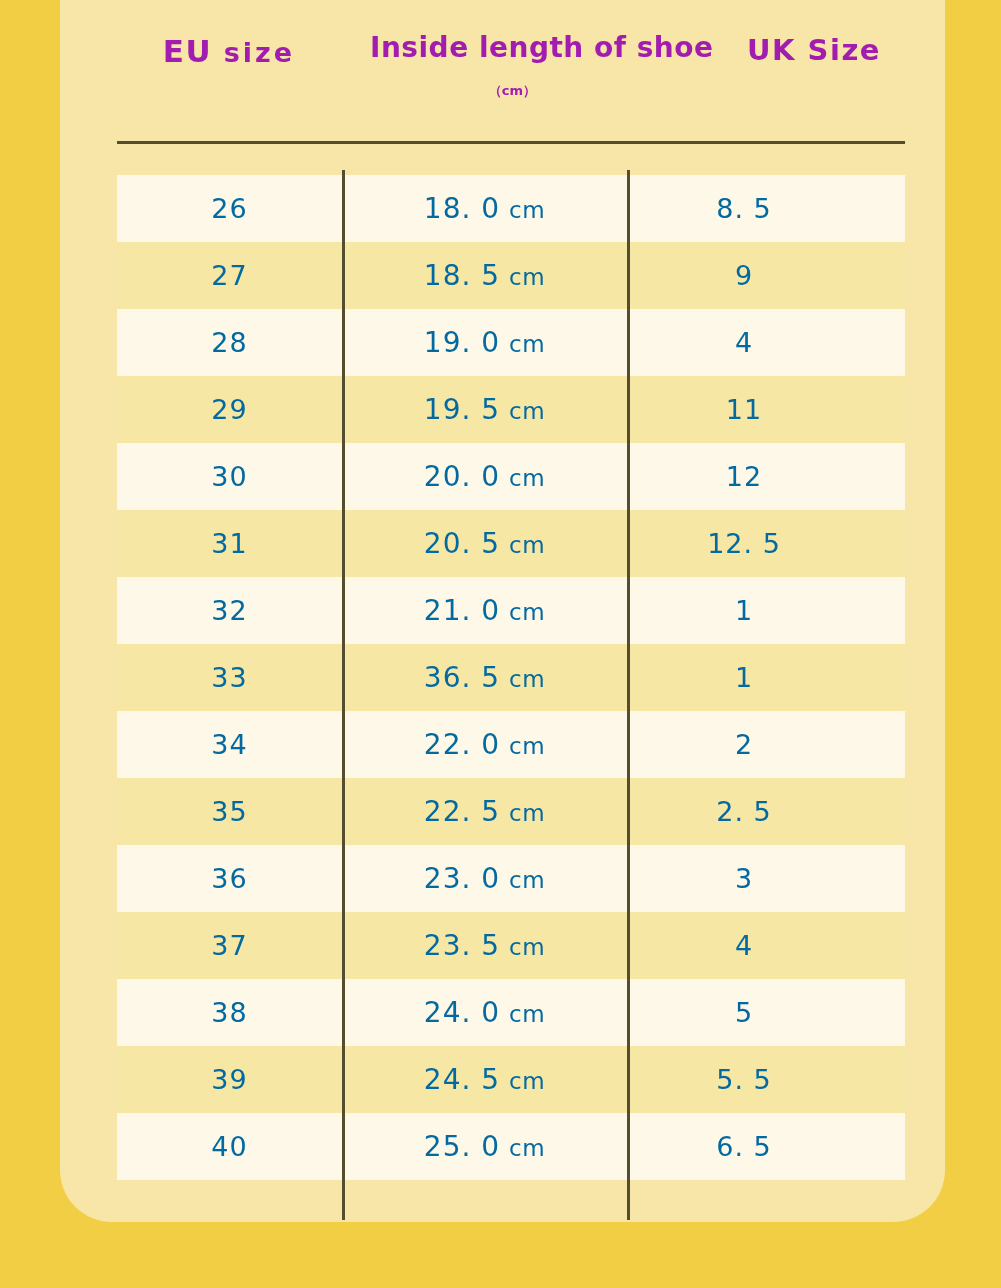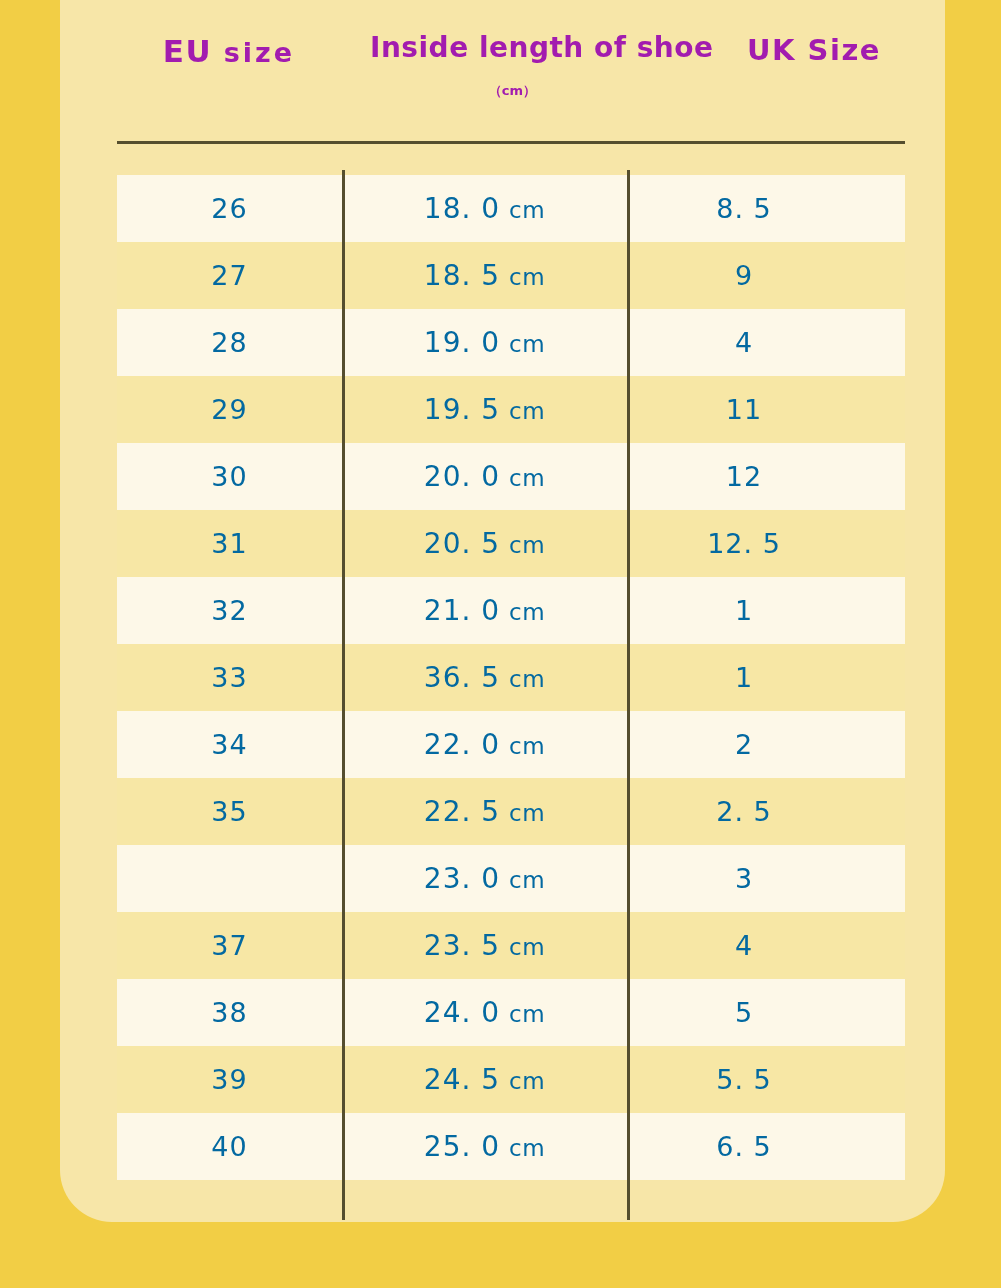--- a/index.html
+++ b/index.html
@@ -223,20 +223,21 @@
         <div class="cell cell-eu">34</div>
         <div class="cell cell-len"><span class="num">22. 0</span><span class="unit">cm</span></div>
         <div class="cell cell-uk">2</div>
       </div>
       <div class="row even">
         <div class="cell cell-eu">35</div>
         <div class="cell cell-len"><span class="num">22. 5</span><span class="unit">cm</span></div>
         <div class="cell cell-uk">2. 5</div>
       </div>
       <div class="row odd">
+        <div class="cell cell-eu">36</div>
         <div class="cell cell-len"><span class="num">23. 0</span><span class="unit">cm</span></div>
         <div class="cell cell-uk">3</div>
       </div>
       <div class="row even">
         <div class="cell cell-eu">37</div>
         <div class="cell cell-len"><span class="num">23. 5</span><span class="unit">cm</span></div>
         <div class="cell cell-uk">4</div>
       </div>
       <div class="row odd">
         <div class="cell cell-eu">38</div>

